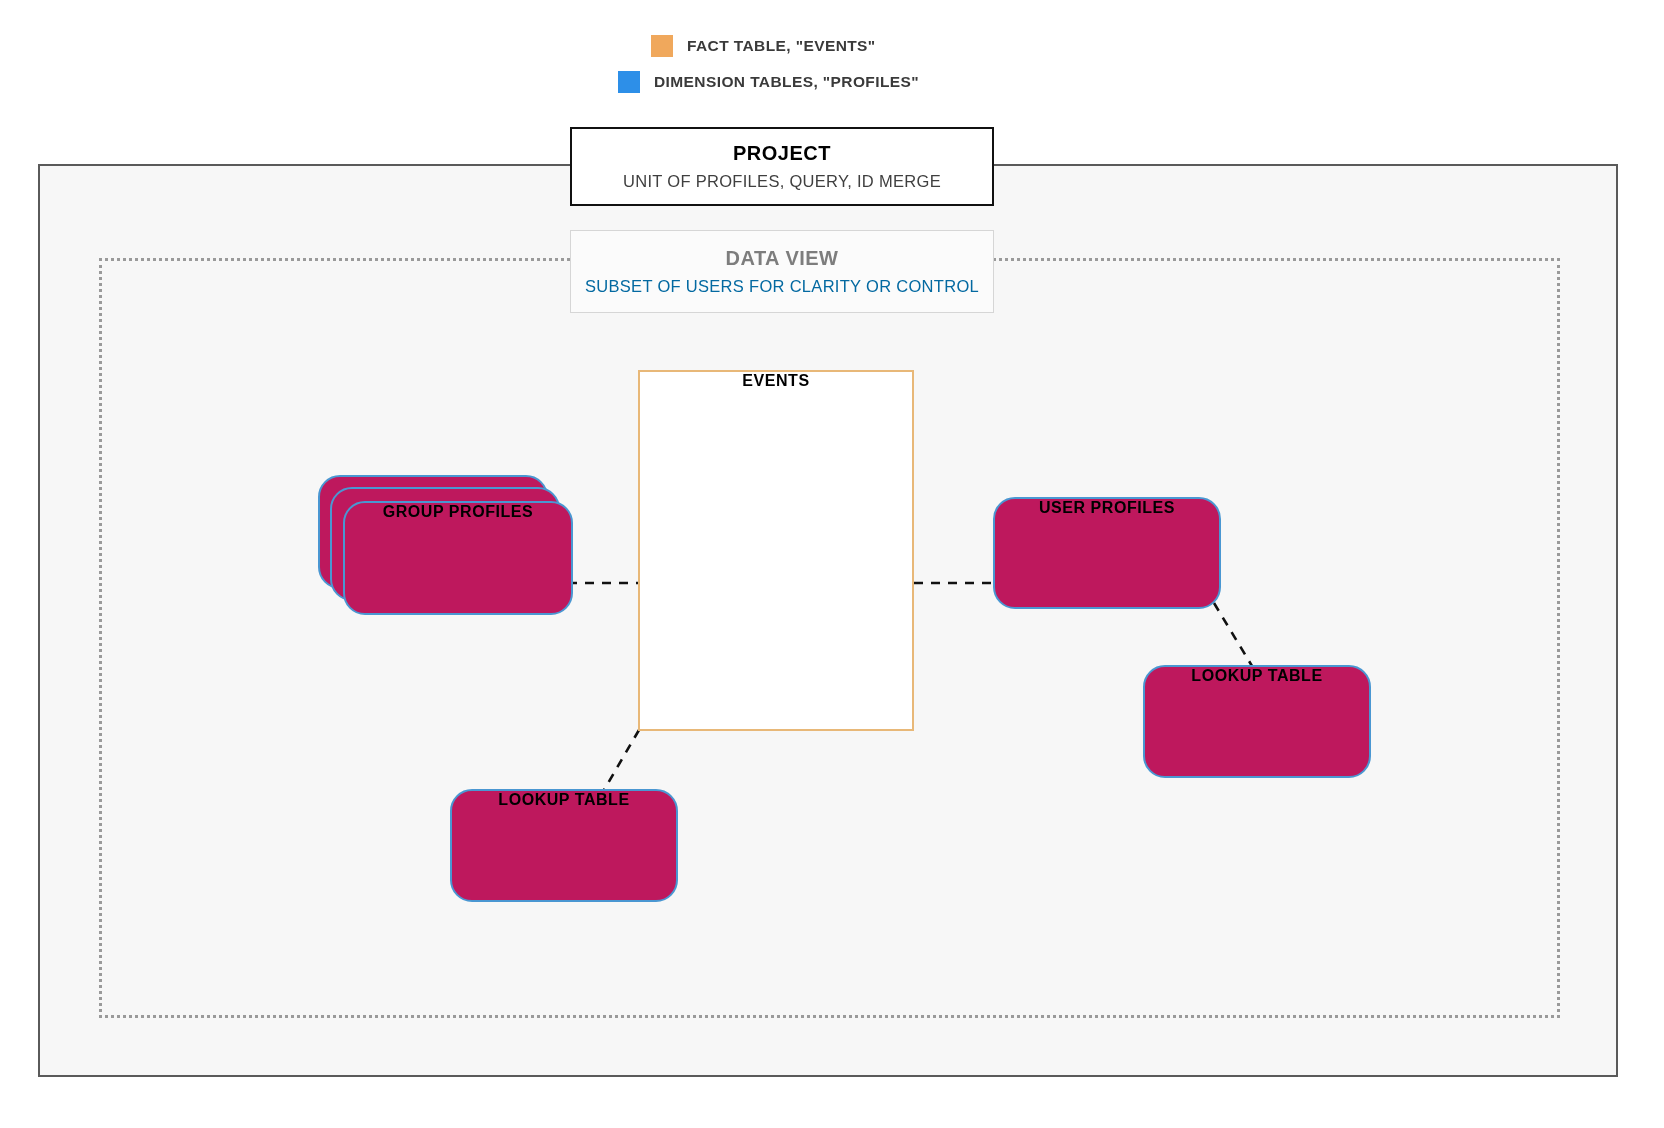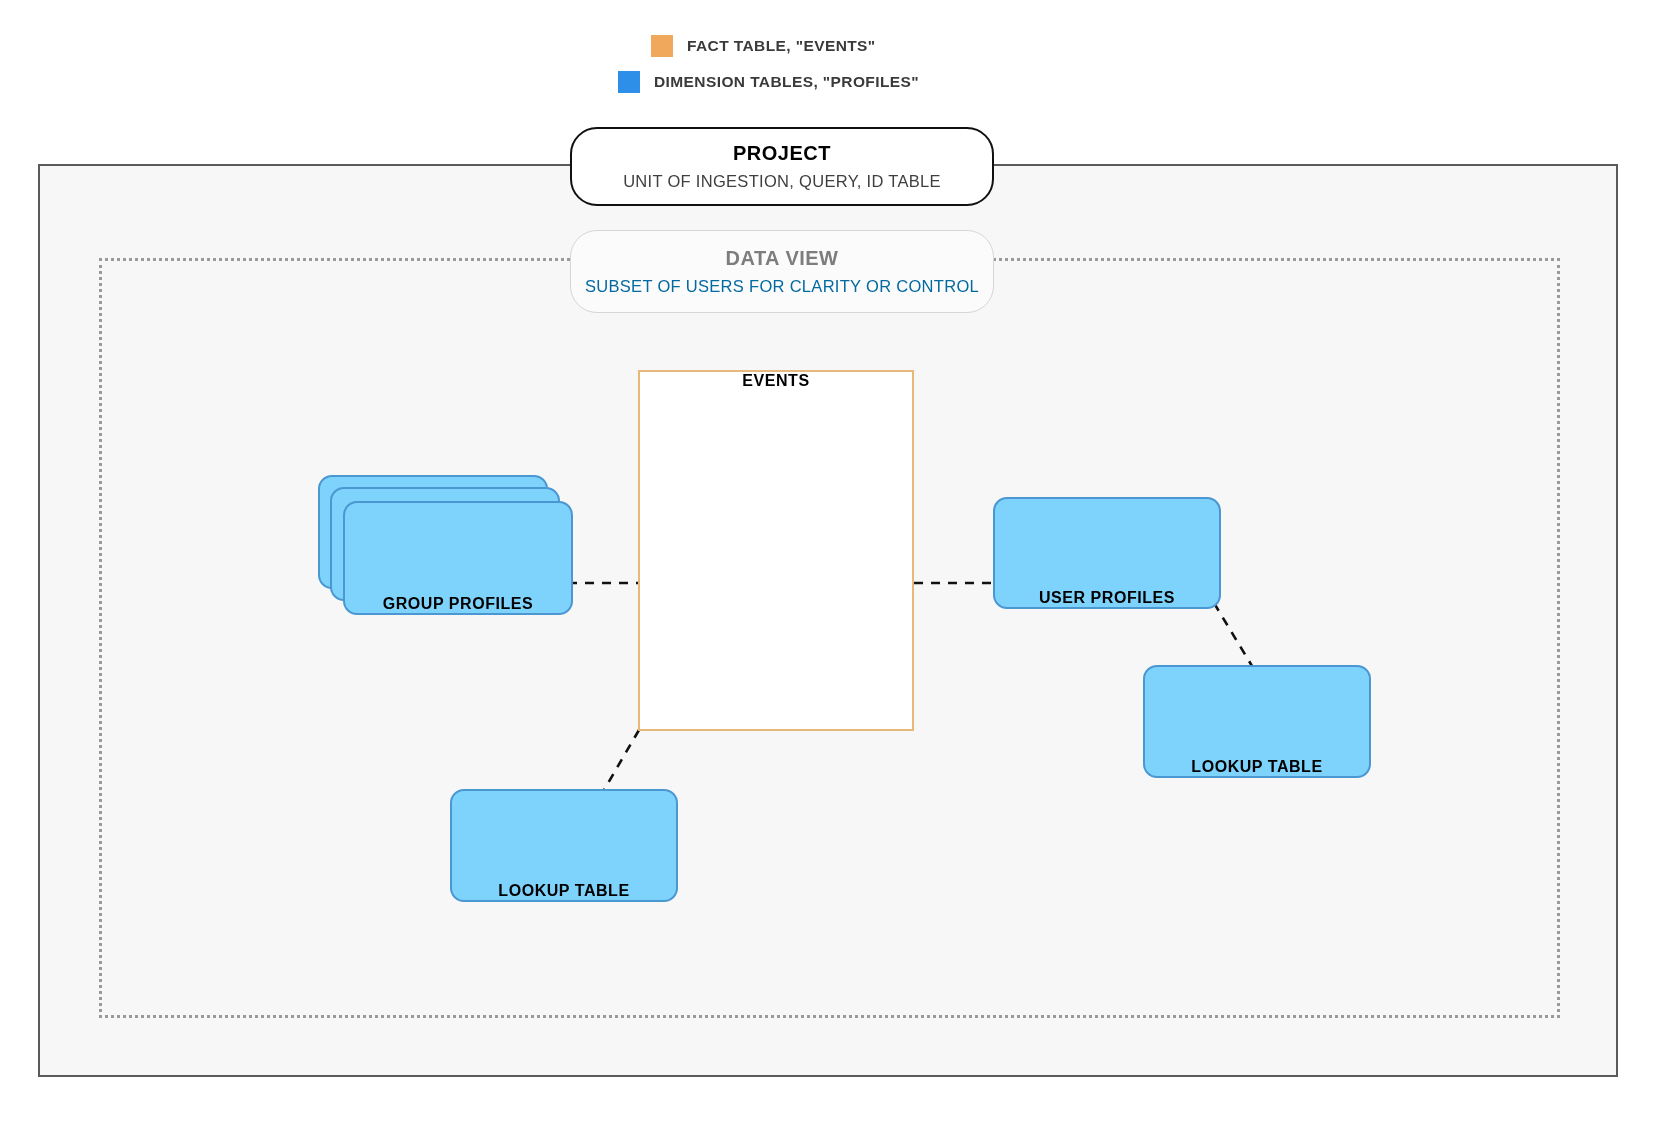--- a/index.html
+++ b/index.html
@@ -68,21 +68,20 @@
 
   
   .header-box {
     position: absolute;
     box-sizing: border-box;
     background: #ffffff;
     display: flex;
     flex-direction: column;
     align-items: center;
     justify-content: center;
-    border-radius: 27px;
   }
   #project-box {
     left: 570px;
     top: 127px;
     width: 424px;
     height: 79px;
     border: 2px solid #111111;
   }
   #dataview-box {
     left: 570px;
@@ -121,26 +120,26 @@
     border: 2px solid #e8b878;
     box-sizing: border-box;
     display: flex;
     align-items: flex-start;
     justify-content: center;
   }
 
   
   .dim-card {
     position: absolute;
-    background: #7dd3fc;
+    background: #be185d;
     border: 2.2px solid #4a97d2;
-    border-radius: 14px;
-    box-sizing: border-box;
-    display: flex;
-    align-items: flex-end;
+    border-radius: 22px;
+    box-sizing: border-box;
+    display: flex;
+    align-items: flex-start;
     justify-content: center;
   }
   .node-label {
     font-size: 16px;
     font-weight: bold;
     letter-spacing: 0.55px;
     color: #000000;
     white-space: nowrap;
   }
 
@@ -219,21 +218,21 @@
   <div class="dim-card" id="lookup-right-box">
     <span class="node-label">LOOKUP TABLE</span>
   </div>
 
   <div class="dim-card" id="lookup-left-box">
     <span class="node-label">LOOKUP TABLE</span>
   </div>
 
   <div class="header-box" id="project-box">
     <div class="box-title">PROJECT</div>
-    <div class="box-sub">UNIT OF INGESTION, QUERY, ID TABLE</div>
+    <div class="box-sub">UNIT OF PROFILES, QUERY, ID MERGE</div>
   </div>
 
   <div class="header-box" id="dataview-box">
     <div class="box-title">DATA VIEW</div>
     <div class="box-sub">SUBSET OF USERS FOR CLARITY OR CONTROL</div>
   </div>
 
 </div>
 
 </body></html>

